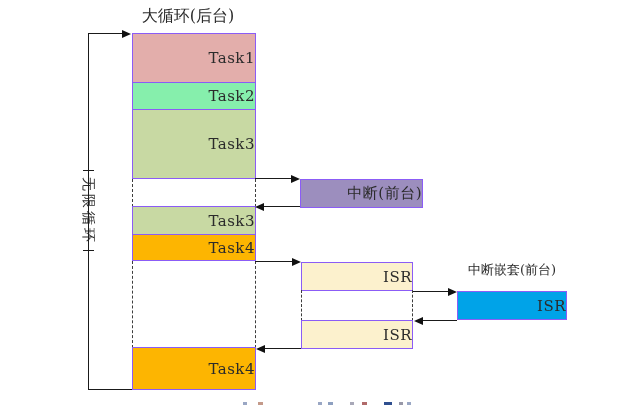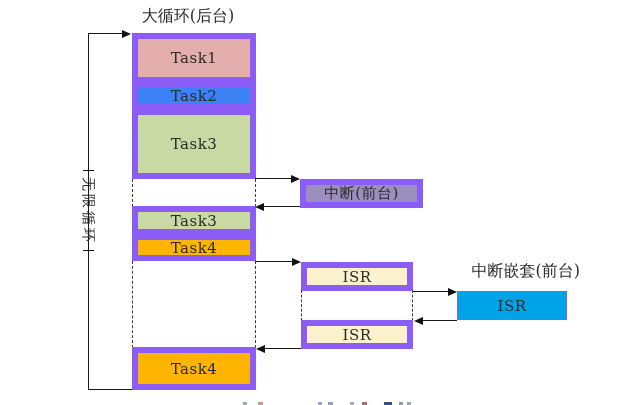--- a/index.html
+++ b/index.html
@@ -7,22 +7,22 @@
     position:relative;
     width:641px;height:405px;
     background:#ffffff;
     overflow:hidden;
     font-family:"DejaVu Serif","Liberation Serif",serif;
     color:#2b2b2b;
   }
   .block{
     position:absolute;
     box-sizing:border-box;
-    border:6px solid #8b5cf6;
-    display:flex;align-items:center;justify-content:center;
+    border:1px solid #8b5cf6;
+    display:flex;align-items:center;justify-content:flex-end;
     font-size:15px;
     letter-spacing:0.5px;
   }
   .gap{
     position:absolute;
     box-sizing:border-box;
     border-left:1px dashed #3d3d3d;
     border-right:1px dashed #3d3d3d;
     background:transparent;
   }
@@ -39,21 +39,21 @@
     border-top:4px solid transparent;
     border-bottom:4px solid transparent;
     border-right:9px solid #111111;
   }
   .diagram-title{
     position:absolute;left:108px;top:6px;width:160px;
     text-align:center;font-size:16px;white-space:nowrap;
   }
   .nested-title{
     position:absolute;left:444px;top:261px;width:136px;
-    text-align:right;font-size:16px;white-space:nowrap;
+    text-align:center;font-size:13px;white-space:nowrap;
   }
   .loop-label{
     position:absolute;left:88px;top:211px;
     transform:translate(-50%,-50%) rotate(90deg);
     font-size:14px;letter-spacing:3px;white-space:nowrap;
     background:#ffffff;padding:1px 4px;
   }
   .tick{position:absolute;width:11px;height:0;border-top:1.2px solid #1a1a1a;}
   .frag{position:absolute;height:3px;}
 </style>
@@ -69,21 +69,21 @@
   <div class="vline" style="left:88px;top:33px;height:357px;"></div>
   <div class="hline" style="left:88px;top:33px;width:36px;"></div>
   <div class="arrow-right" style="left:122px;top:29.5px;"></div>
   <div class="hline" style="left:88px;top:389px;width:45px;"></div>
   <div class="tick" style="left:83px;top:170px;"></div>
   <div class="tick" style="left:83px;top:250px;"></div>
 
   <div class="block" style="left: 132px; top: 33px; width: 124px; height: 50px; background-color: rgb(227, 174, 171);" title="Task1">
     <span>Task1</span>
   </div>
-  <div class="block" style="left: 132px; top: 82px; width: 124px; height: 28px; background-color: #3b82f6;">
+  <div class="block" style="left: 132px; top: 82px; width: 124px; height: 28px; background-color: #86efac;">
     <span>Task2</span>
   </div>
   <div class="block" style="left: 132px; top: 109px; width: 124px; height: 70px; background-color: rgb(200, 217, 163);">
     <span>Task3</span>
   </div>
   <div class="gap" style="left:132px;top:179px;width:124px;height:28px;"></div>
   <div class="block" style="left: 132px; top: 206px; width: 124px; height: 29px; background-color: rgb(200, 217, 163);">
     <span>Task3</span>
   </div>
   <div class="block" style="left: 132px; top: 234px; width: 124px; height: 27px; background-color: rgb(253, 181, 1);">

